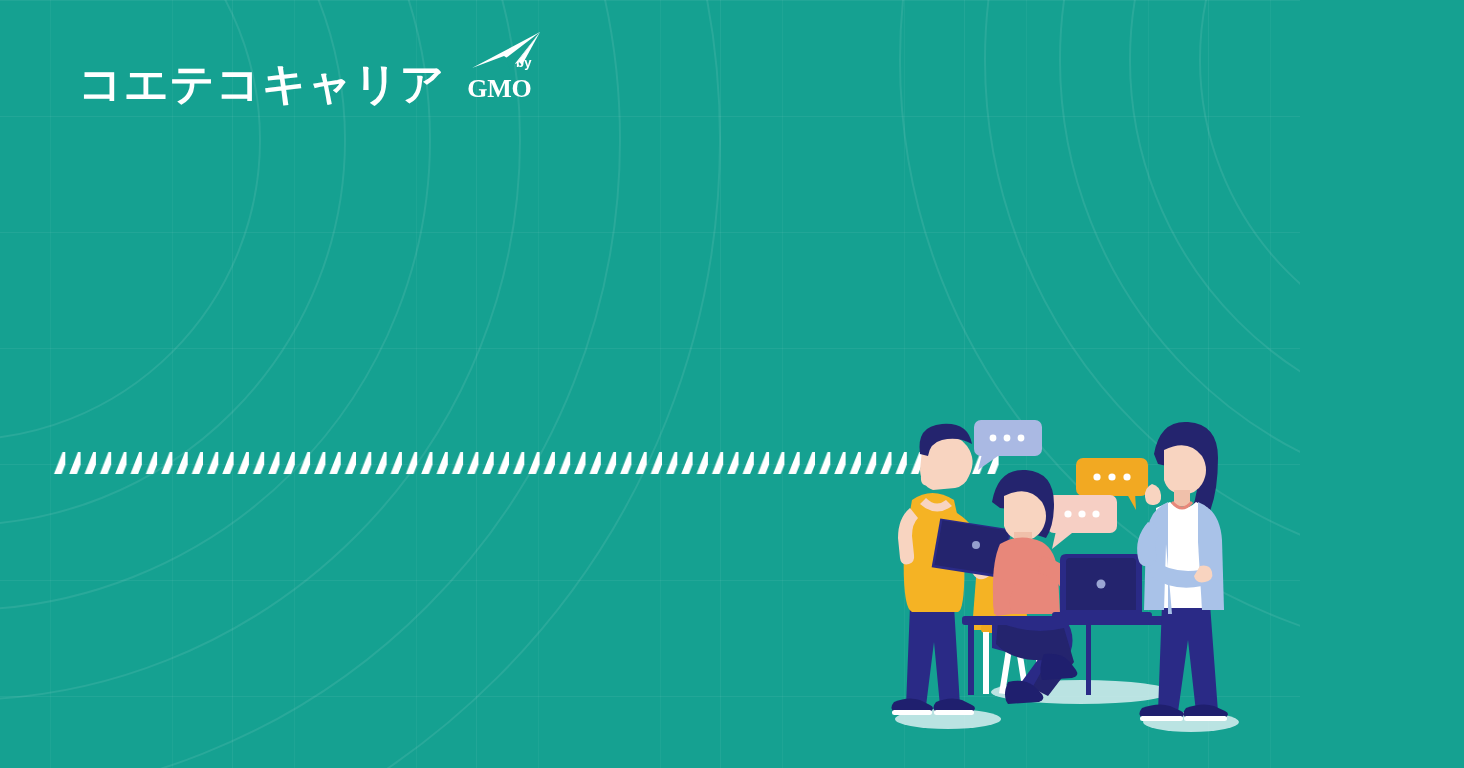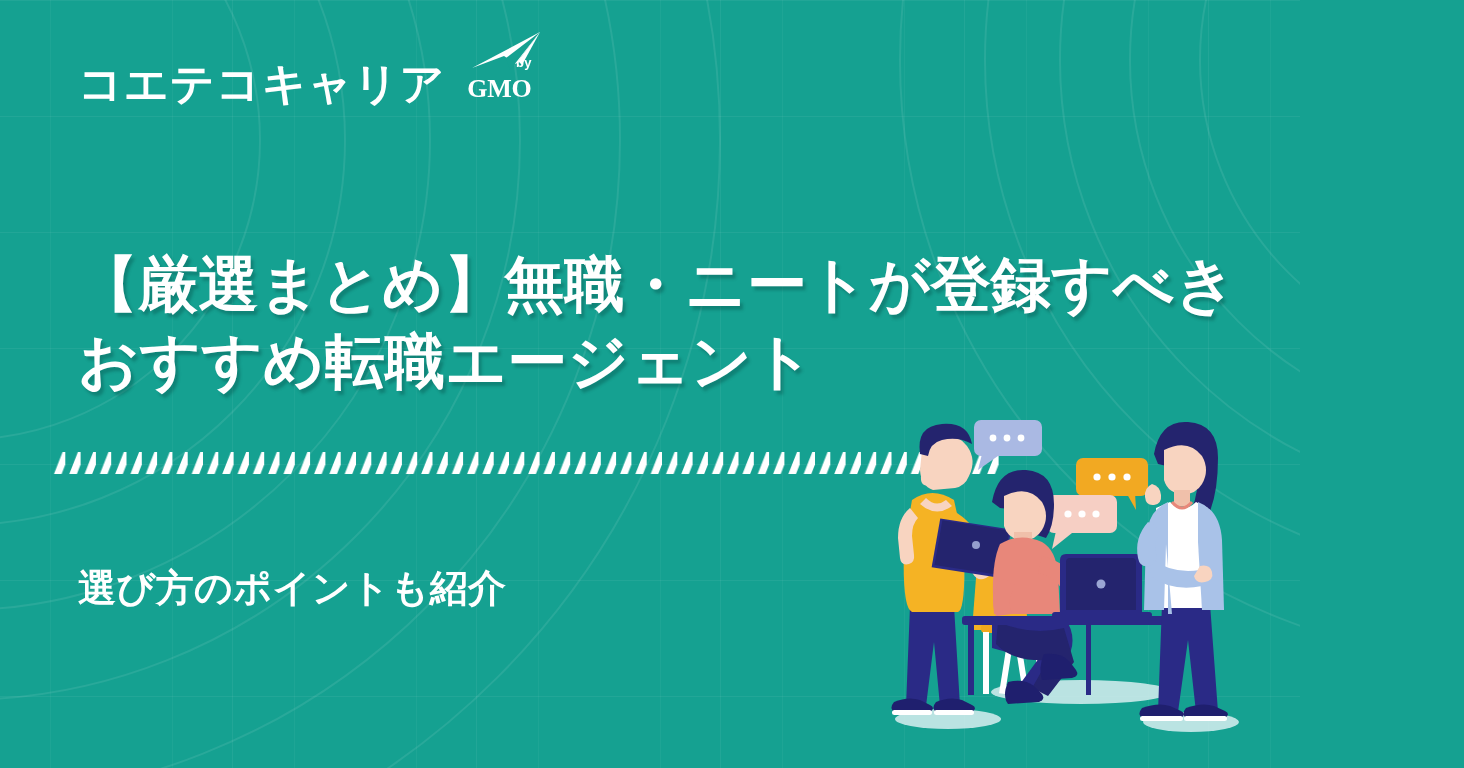--- a/index.html
+++ b/index.html
@@ -123,37 +123,32 @@
         <path d="M70 2 L40 40 L36 28 Z" fill="#15a191"></path>
         <path d="M70 2 L48 31 L52 35 Z" fill="#ffffff"></path>
       </svg>
     </span>
     <div class="logo-by">
       <span class="logo-by-text">by</span>
       <span class="logo-gmo">GMO</span>
     </div>
   </div>
 
-  <h1 class="headline">
-    <span>【厳選まとめ】無職・ニートが登録すべき</span><br>
-    <span>おすすめ転職エージェント</span>
-  </h1>
 
   <div class="divider">
     <svg viewBox="0 0 950 22" preserveAspectRatio="none" xmlns="http://www.w3.org/2000/svg" aria-hidden="true">
       <defs>
         <pattern id="hatch" width="15.3" height="22" patternUnits="userSpaceOnUse">
           <path d="M4 22 L12.6 0 L20.2 0 L11.6 22 Z" fill="#ffffff"></path>
         </pattern>
       </defs>
       <rect x="0" y="0" width="950" height="22" fill="url(#hatch)"></rect>
     </svg>
   </div>
 
-  <div class="subtitle">選び方のポイントも紹介</div>
 
   <div class="illustration">
     <svg viewBox="0 0 400 370" xmlns="http://www.w3.org/2000/svg" aria-hidden="true">
 
       <ellipse cx="195" cy="300" rx="90" ry="12" fill="#d7eef0" opacity=".85"></ellipse>
       <ellipse cx="62" cy="327" rx="53" ry="10" fill="#d7eef0" opacity=".85"></ellipse>
       <ellipse cx="305" cy="330" rx="48" ry="10" fill="#d7eef0" opacity=".85"></ellipse>
 
       <g>
         <rect x="88" y="28" width="68" height="36" rx="7" fill="#aab9e3"></rect>

